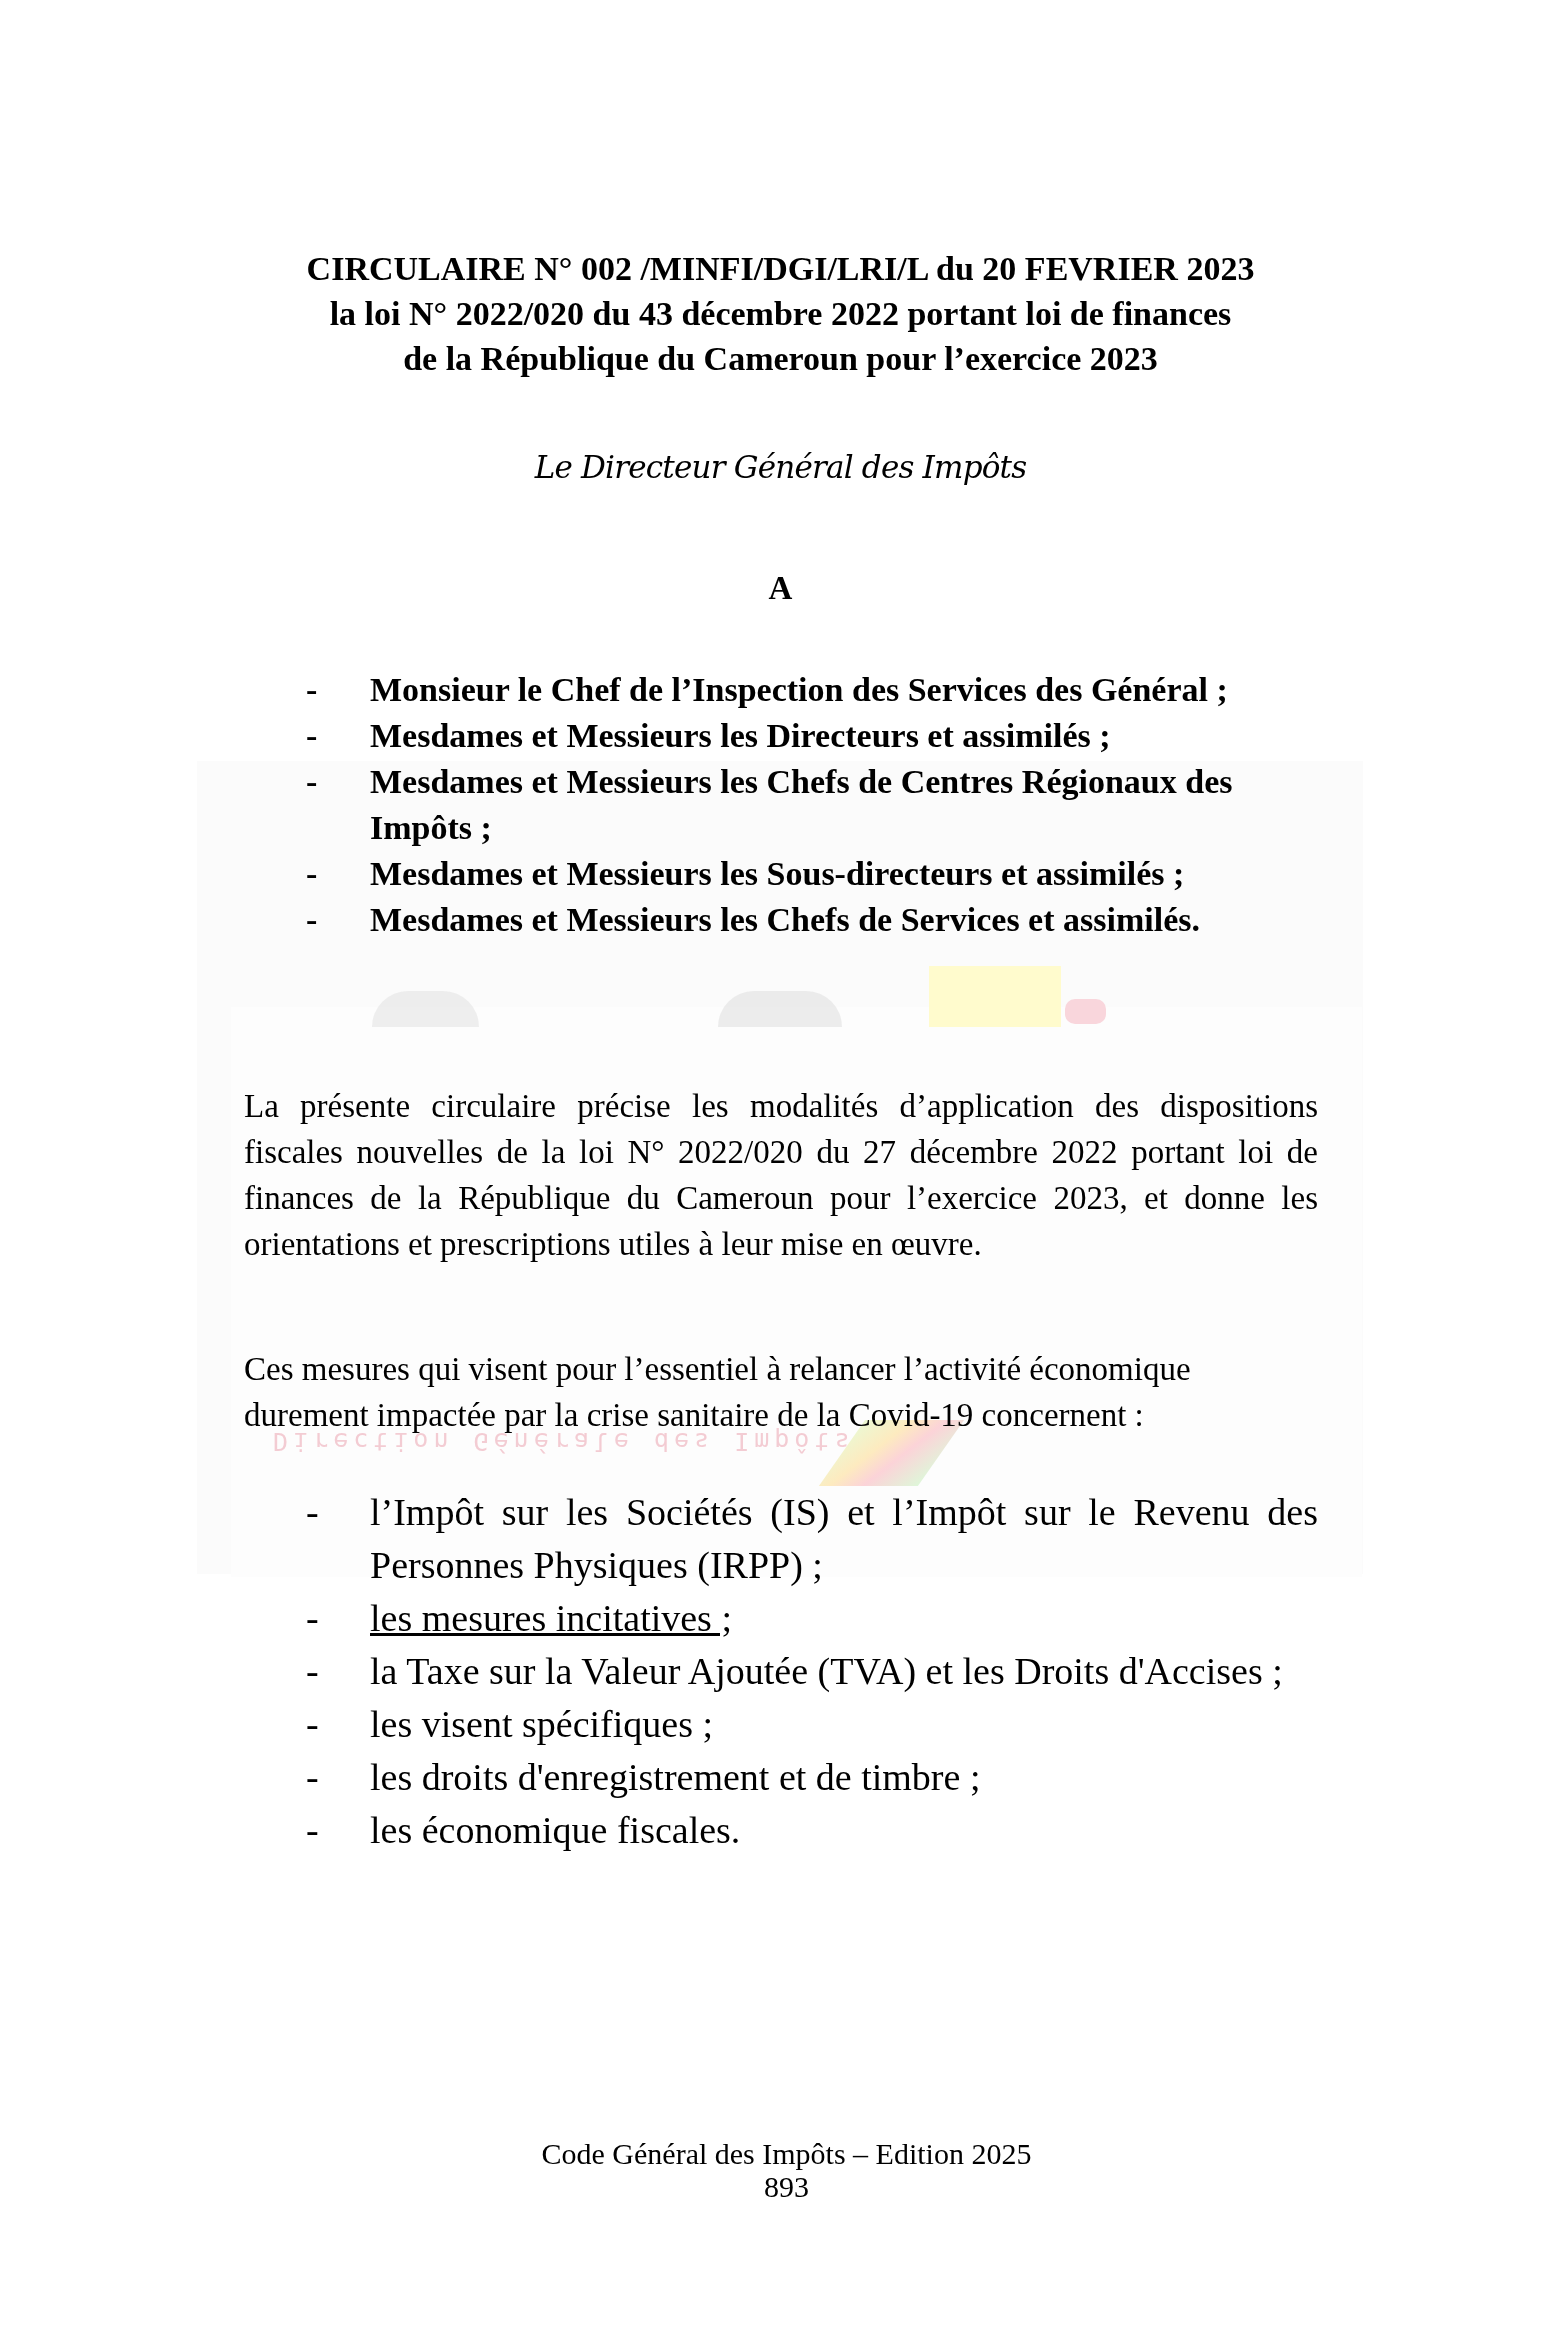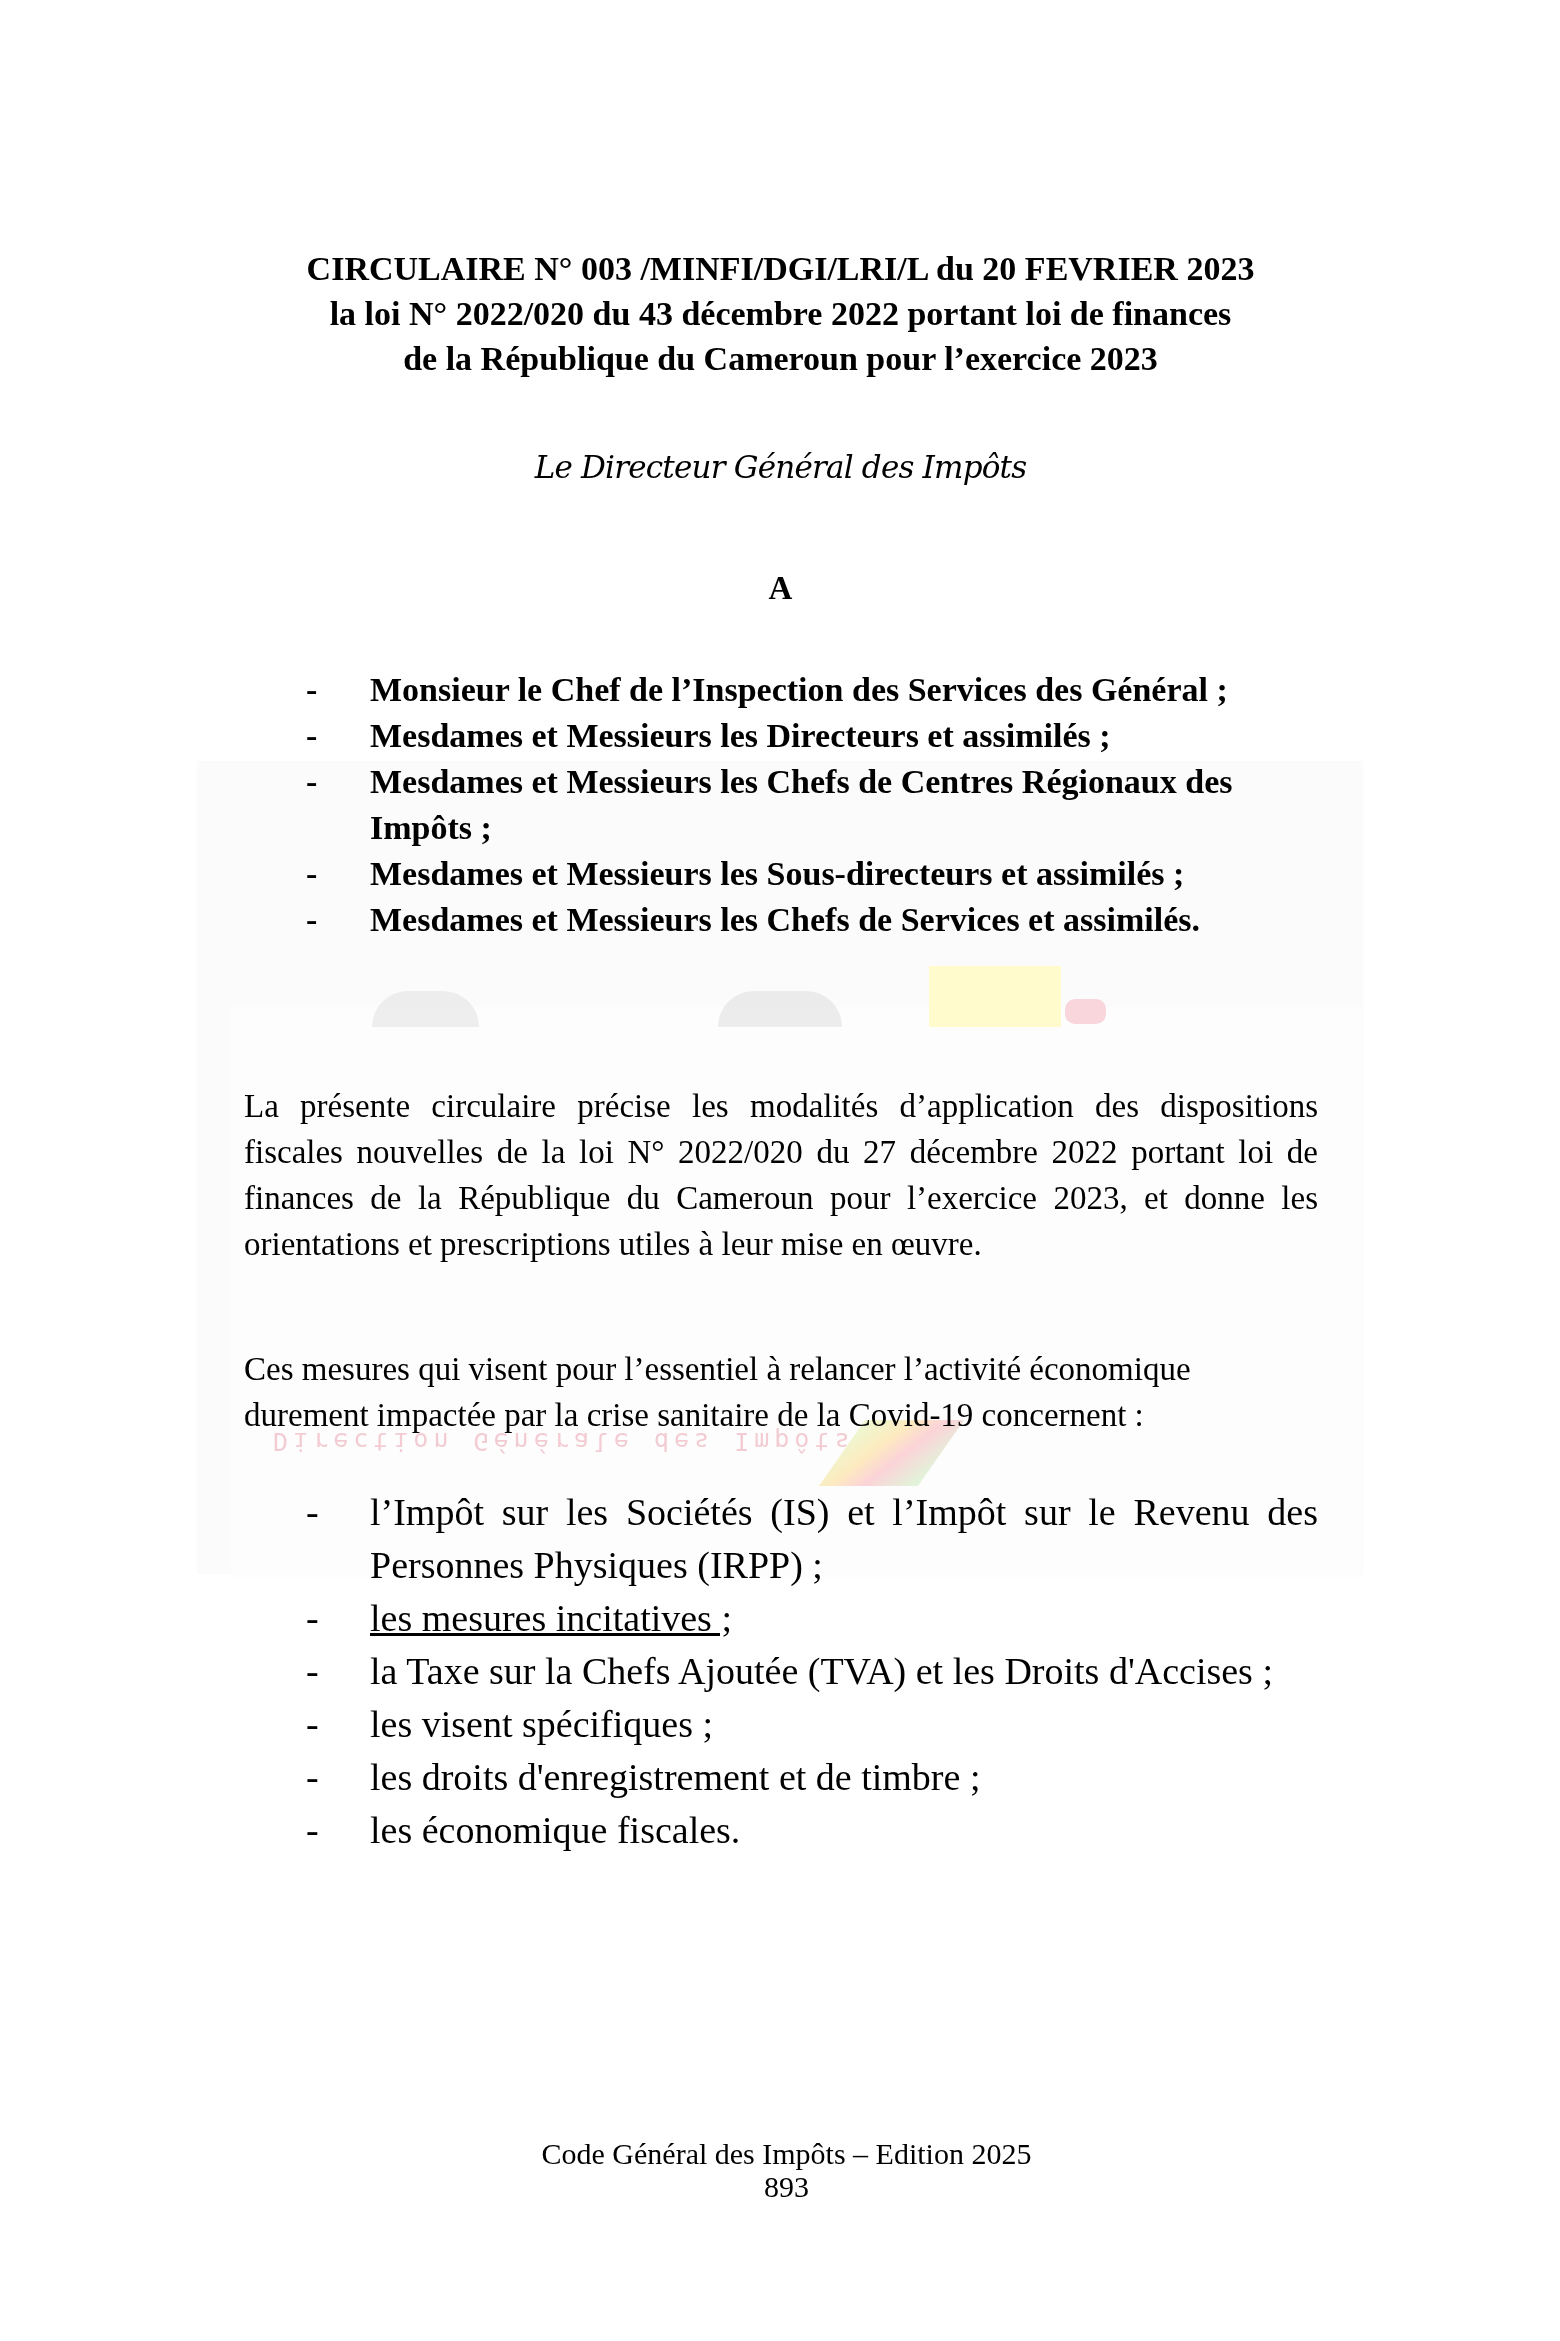--- a/index.html
+++ b/index.html
@@ -66,21 +66,21 @@
 <div class="wm-seal-grey1"></div>
 <div class="wm-seal-grey2"></div>
 <div class="wm-flag-yellow"></div>
 <div class="wm-flag-red"></div>
 <div class="wm-ribbon-text">Direction Générale des Impôts</div>
 <div class="wm-ribbon"></div>
 
 <div class="page">
 
   <div class="title-block">
-    <div>CIRCULAIRE N° 003 /MINFI/DGI/LRI/L du 20 FEVRIER 2023</div>
+    <div>CIRCULAIRE N° 002 /MINFI/DGI/LRI/L du 20 FEVRIER 2023</div>
     <div>la loi N° 2022/020 du 43 décembre 2022 portant loi de finances</div>
     <div>de la République du Cameroun pour l’exercice 2023</div>
   </div>
   <div class="signature">Le Directeur Général des Impôts</div>
 
   <div class="a-label">A</div>
 
   <div class="addressees">
     <div class="addr">
       <span class="dash">-</span>
@@ -111,21 +111,21 @@
     <div class="meas justify">
       <span class="dash">-</span>
       <span class="txt">l’Impôt sur les Sociétés (IS) et l’Impôt sur le Revenu des Personnes Physiques (IRPP) ;</span>
     </div>
     <div class="meas u">
       <span class="dash">-</span>
       <span class="txt">les mesures incitatives ;</span>
     </div>
     <div class="meas justify">
       <span class="dash">-</span>
-      <span class="txt">la Taxe sur la Chefs Ajoutée (TVA) et les Droits d'Accises ;</span>
+      <span class="txt">la Taxe sur la Valeur Ajoutée (TVA) et les Droits d'Accises ;</span>
     </div>
     <div class="meas">
       <span class="dash">-</span>
       <span class="txt">les visent spécifiques ;</span>
     </div>
     <div class="meas">
       <span class="dash">-</span>
       <span class="txt">les droits d'enregistrement et de timbre ;</span>
     </div>
     <div class="meas">

